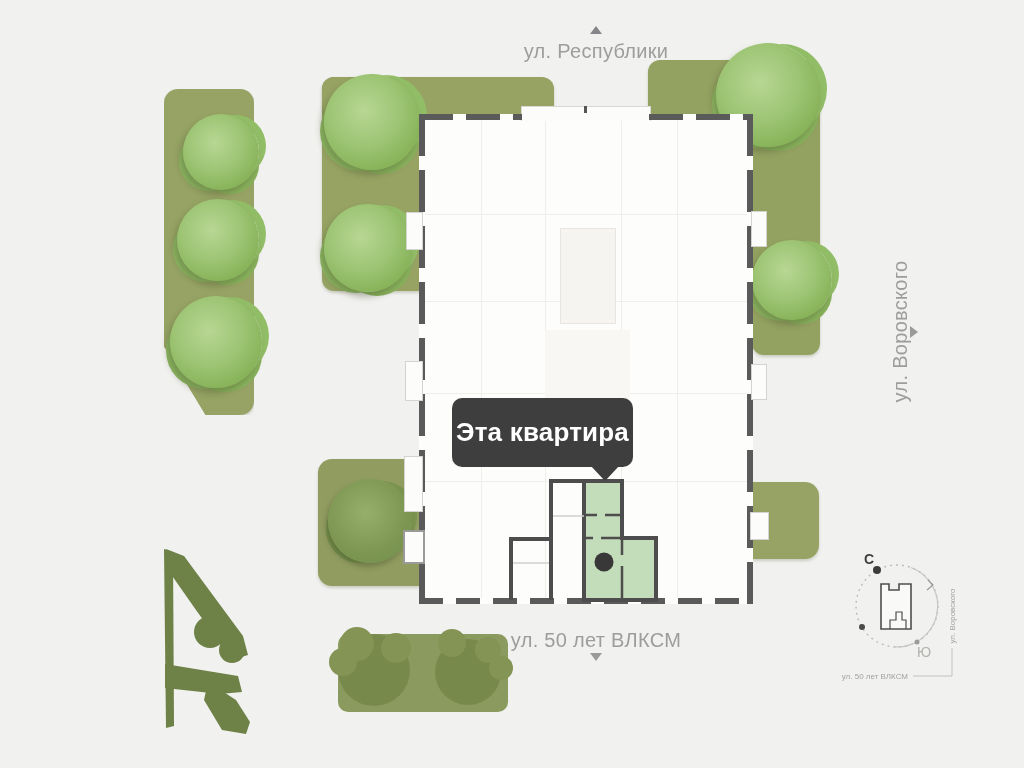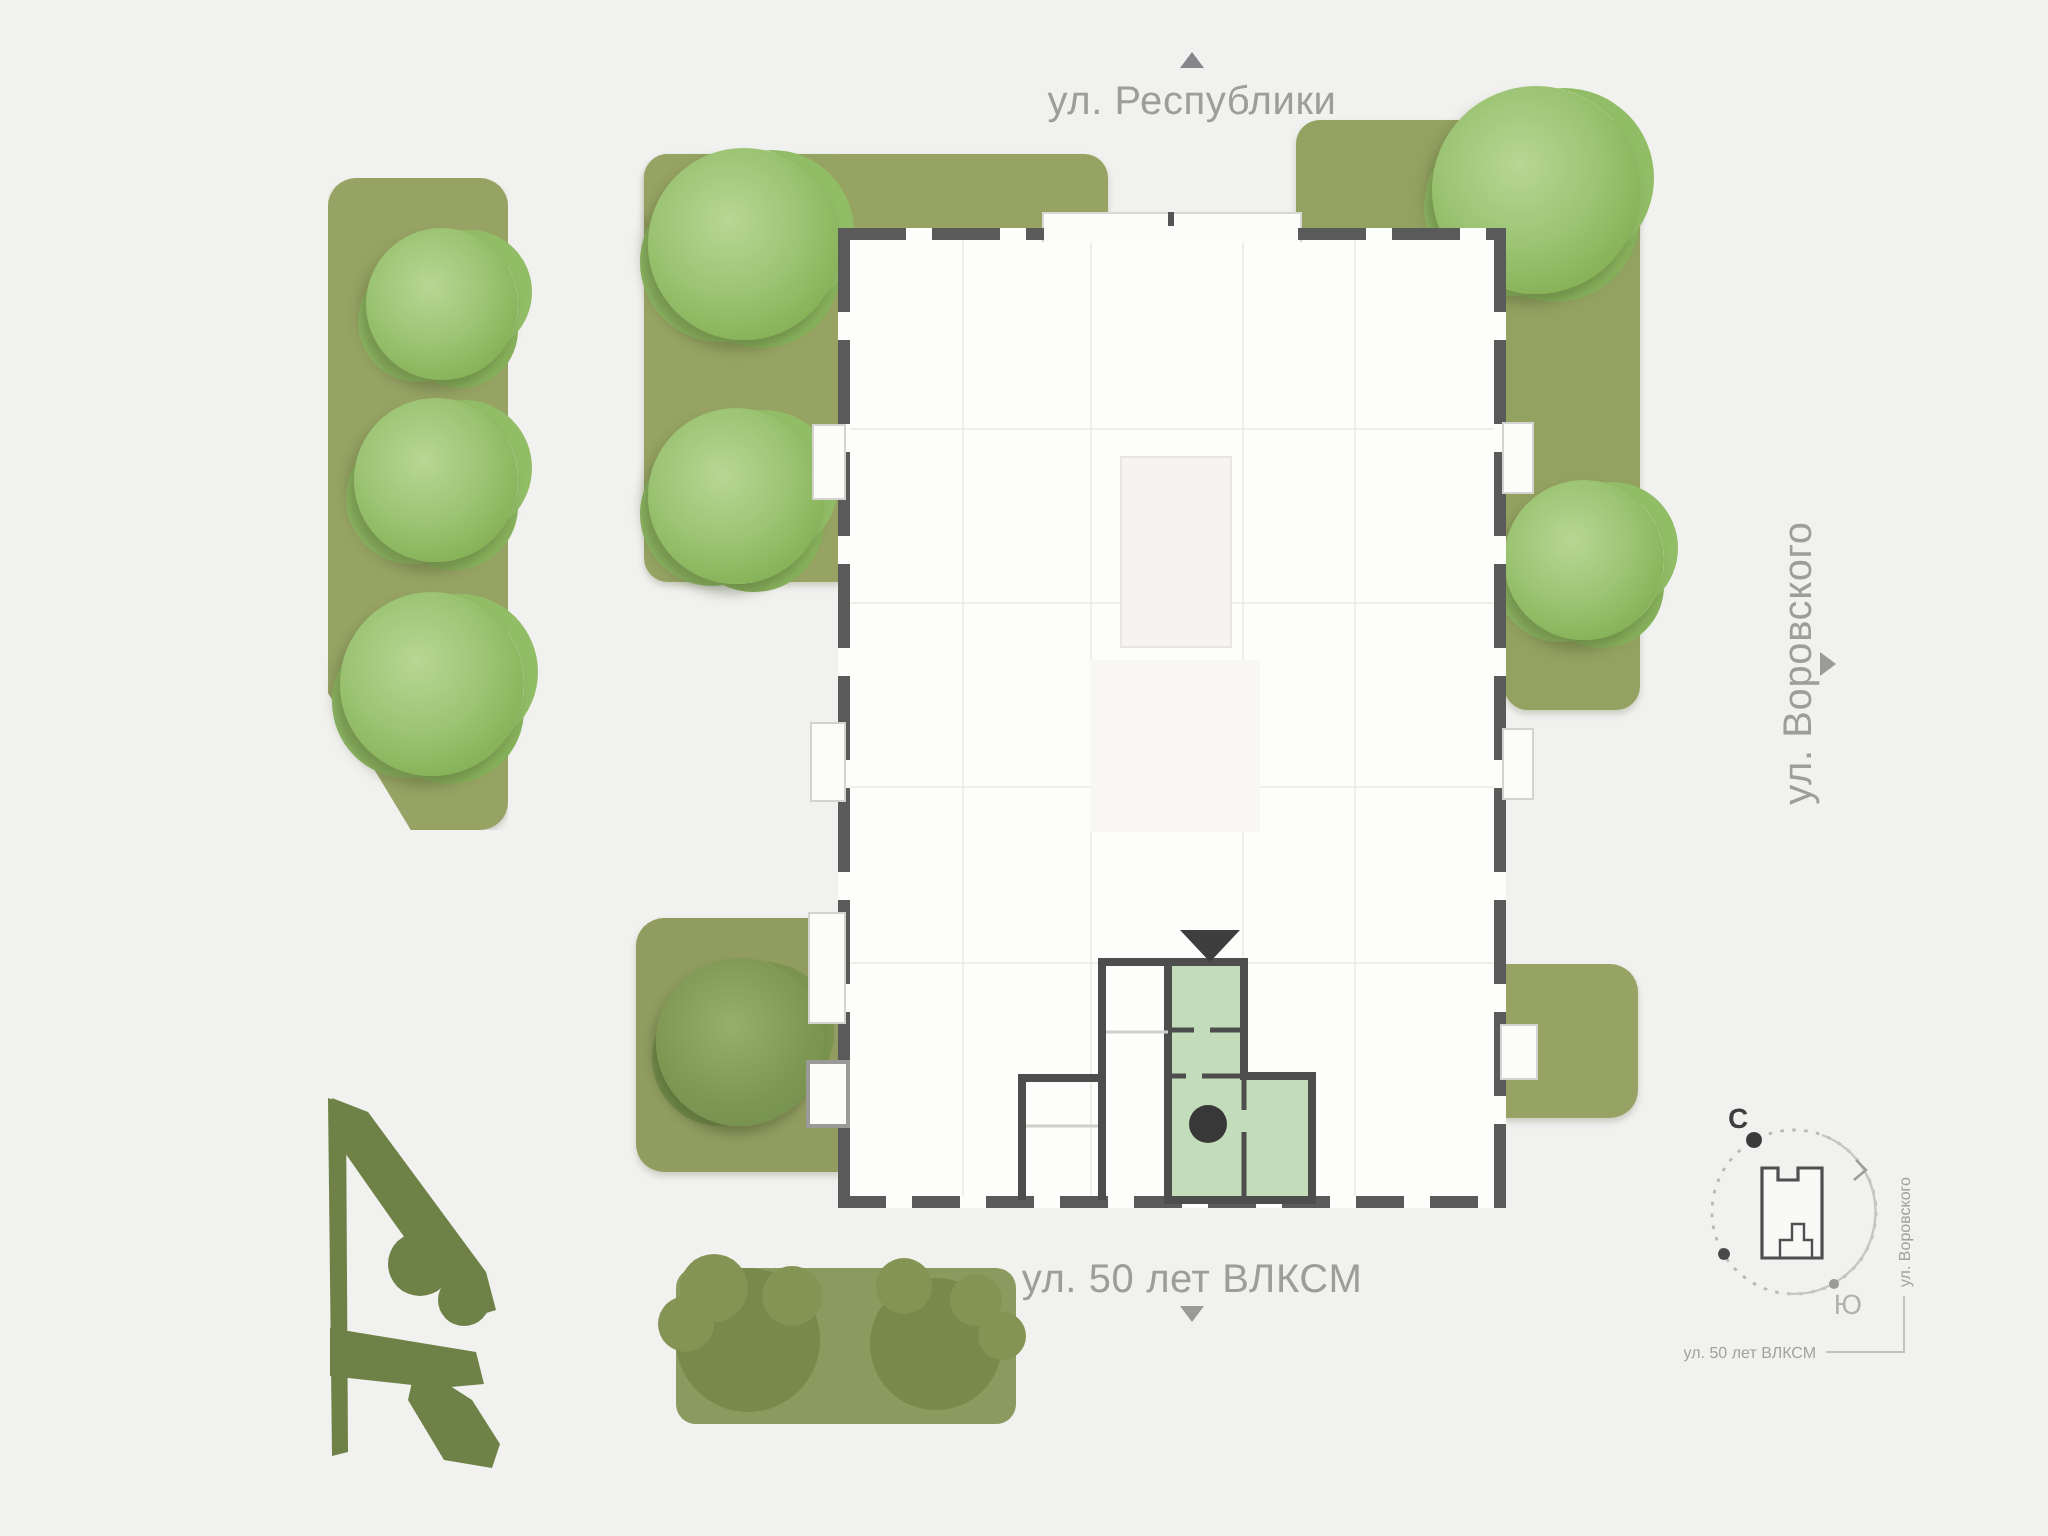--- a/index.html
+++ b/index.html
@@ -132,20 +132,23 @@
       <path d="M586,515 H597 M605,515 H620"></path>
       <path d="M586,538 H593 M601,538 H620"></path>
       <path d="M622,540 V555 M622,566 V598"></path>
     </g>
     <g stroke="#cfcfcb" stroke-width="1.5">
       <path d="M553,516 H584 M513,563 H549"></path>
     </g>
     <circle cx="604" cy="562" r="9.5" fill="#383838"></circle>
   </svg>
 
+  <div class="tooltip">
+    <span>Эта квартира</span>
+  </div>
   <div class="tooltip-tail"></div>
 
   <div class="tri up" style="left:590px;top:26px;"></div>
   <div class="street" style="left:496px;top:40px;width:200px;"><span>ул. Республики</span></div>
 
   <div class="street" style="left:790px;top:320px;width:220px;transform:rotate(-90deg);"><span>ул. Воровского</span></div>
   <div class="tri right" style="left:910px;top:326px;"></div>
 
   <div class="street" style="left:496px;top:629px;width:200px;"><span>ул. 50 лет ВЛКСМ</span></div>
   <div class="tri down" style="left:590px;top:653px;"></div>

